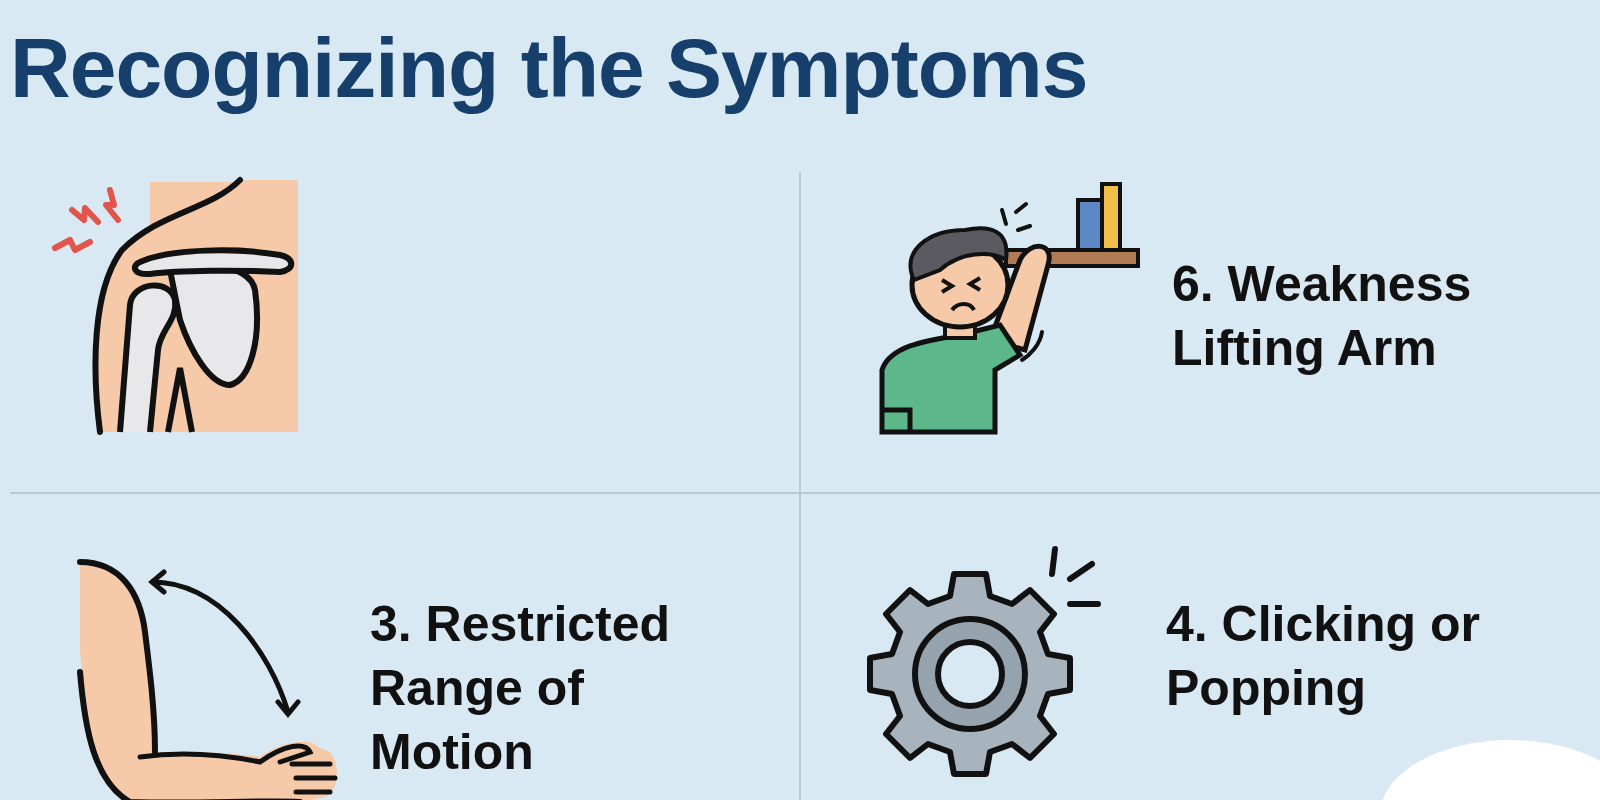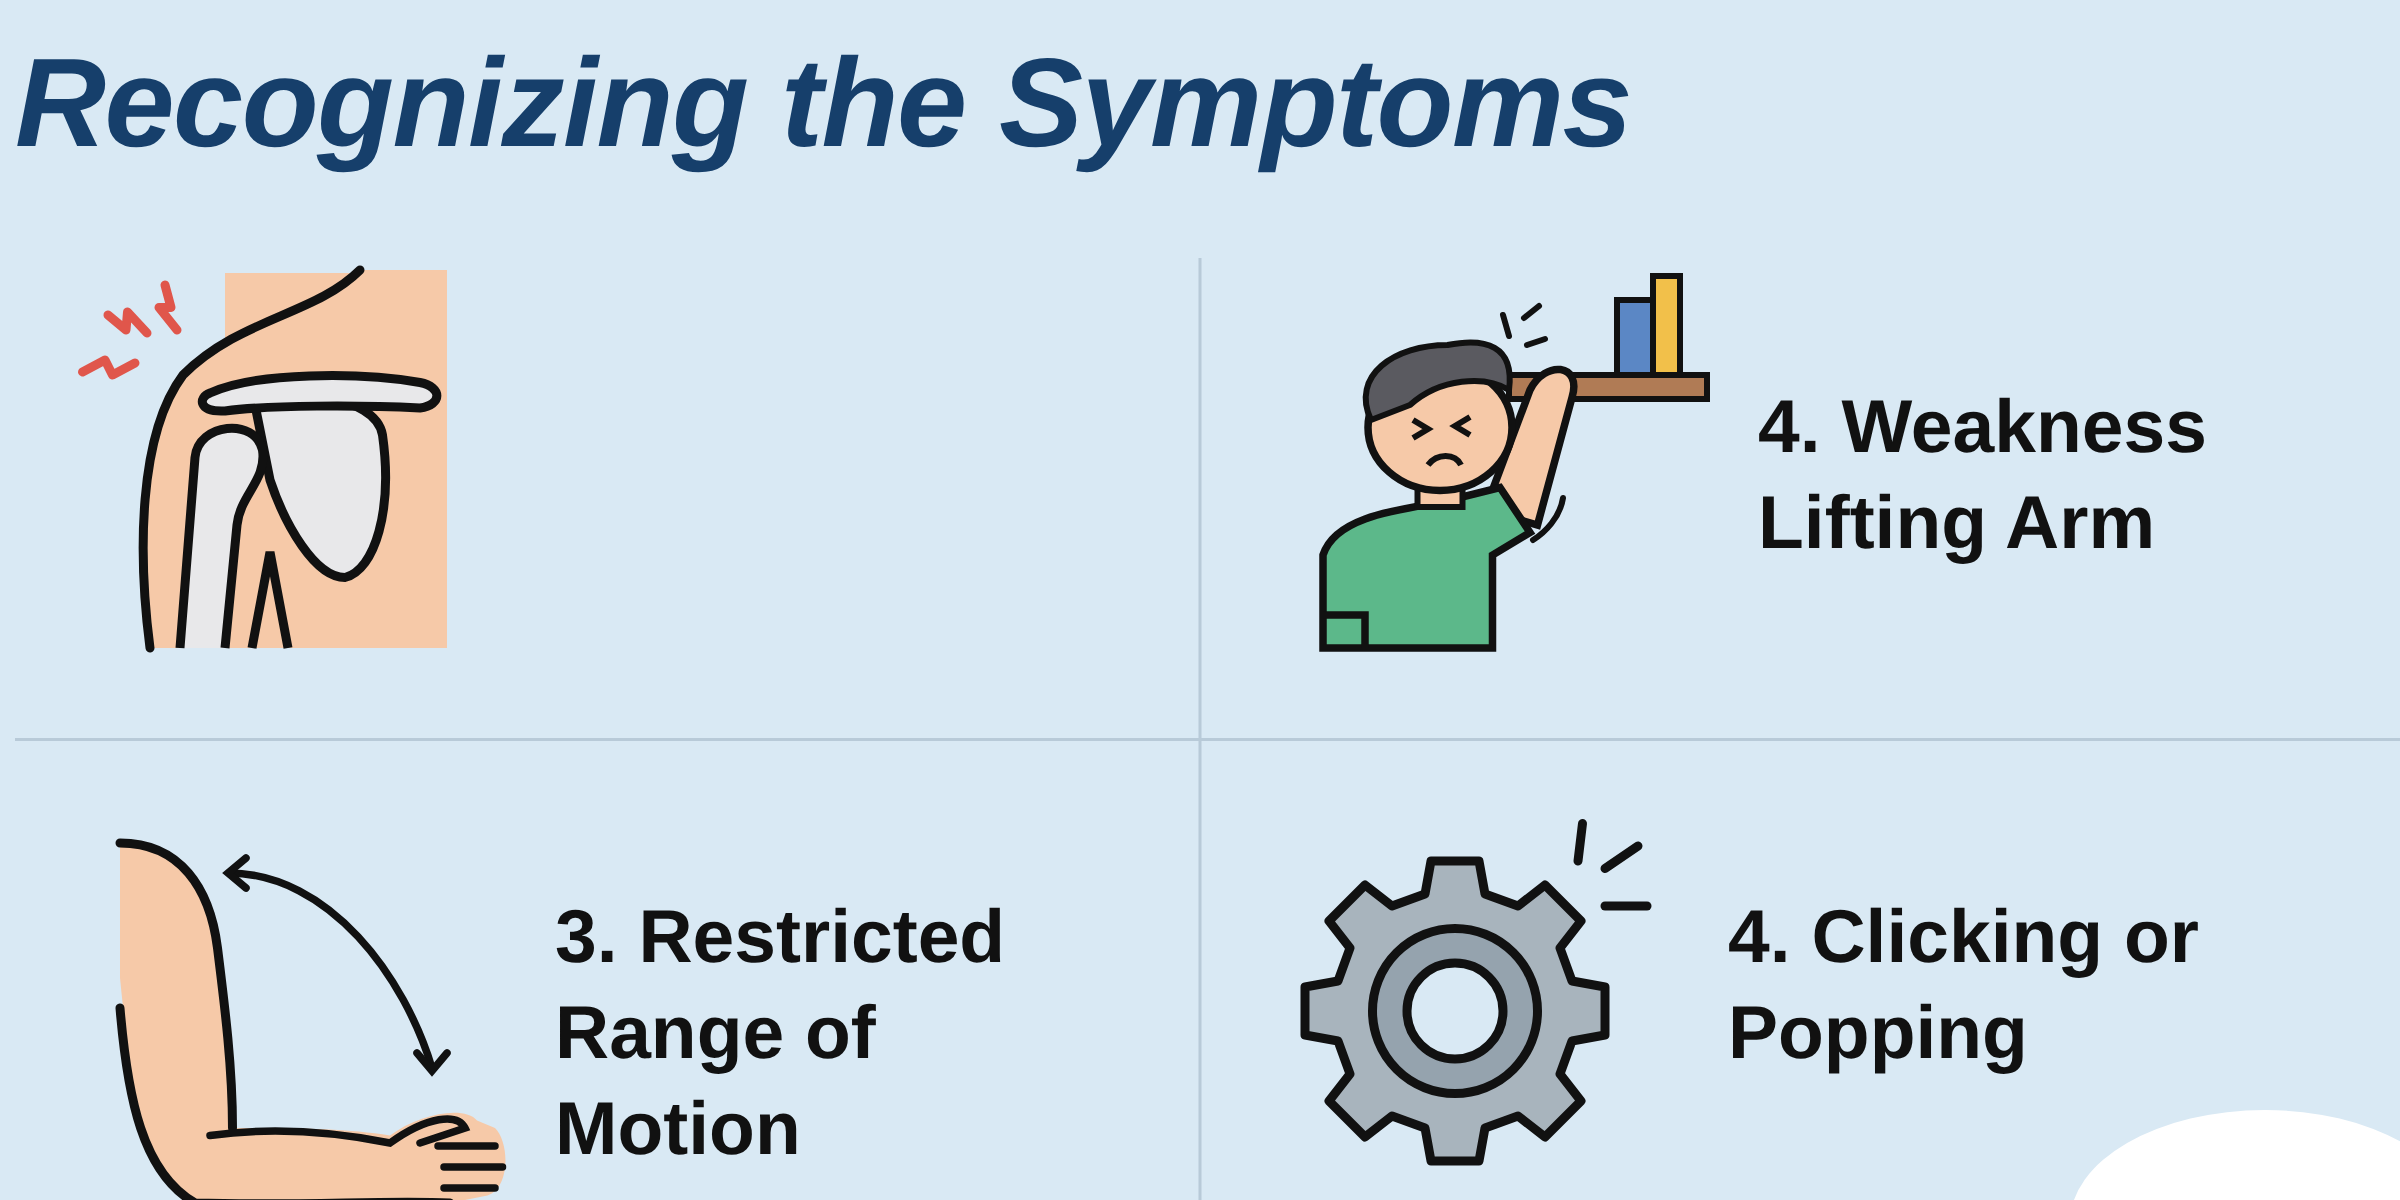--- a/index.html
+++ b/index.html
@@ -4,21 +4,21 @@
 <style>
   html, body { margin:0; padding:0; }
   body {
     width:1600px; height:800px; overflow:hidden; position:relative;
     background:#d9e9f4;
     font-family:"Liberation Sans", "DejaVu Sans", sans-serif;
   }
   .title {
     position:absolute; left:10px; top:18px;
     font-size:84px; font-weight:bold; color:#163f6b;
-    letter-spacing:-1px; margin:0; line-height:1.2;font-style:italic;
+    letter-spacing:-1px; margin:0; line-height:1.2;
   }
   .hdiv { position:absolute; left:10px; right:0; top:492px; height:2px; background:#b8cad8; }
   .vdiv { position:absolute; left:799px; top:172px; bottom:0; width:2px; background:#b8cad8; }
   .cell { position:absolute; }
   .label {
     position:absolute; font-weight:bold; color:#111;
     font-size:50px; line-height:64px; white-space:pre-line;
   }
   svg { position:absolute; overflow:visible; }
   .corner {
@@ -73,21 +73,21 @@
     <path d="M72 110 L82 116 L72 122 M110 108 L100 114 L110 120" fill="none" stroke="#111" stroke-width="4"></path>
     <path d="M82 140 C88 132 100 132 104 140" fill="none" stroke="#111" stroke-width="4"></path>
 
     <g stroke="#111" stroke-width="4" stroke-linecap="round">
       <line x1="132" y1="40" x2="136" y2="54"></line>
       <line x1="146" y1="42" x2="156" y2="34"></line>
       <line x1="148" y1="60" x2="160" y2="56"></line>
       <path d="M172 162 C170 175 160 185 152 190" fill="none"></path>
     </g>
   </svg>
-  <div class="label" style="left:372px;top:82px;">4. Weakness
+  <div class="label" style="left:372px;top:82px;">6. Weakness
 Lifting Arm</div>
 </div>
 
 <div class="cell" style="left:0;top:512px;width:800px;height:354px;">
   <svg style="left:60px;top:40px;" width="300" height="260" viewBox="0 0 300 260">
     <path d="M20 10 C60 10 80 40 85 80 L95 200 C130 200 170 200 200 205 C220 190 250 185 258 195 L270 200 C280 210 280 240 265 245 L240 250 C200 250 170 245 120 250 L70 250 C40 240 30 200 20 100 Z" fill="#f6c9a8"></path>
     <path d="M20 10 C60 10 80 40 85 80 C90 120 95 160 95 200" fill="none" stroke="#111" stroke-width="6" stroke-linecap="round"></path>
     <path d="M20 120 C25 180 35 230 70 250 C140 252 200 248 240 250" fill="none" stroke="#111" stroke-width="6" stroke-linecap="round"></path>
     <path d="M80 205 C130 198 175 205 200 210 C225 192 245 190 250 200 L220 210 M232 212 L270 212 M236 226 L275 226 M236 240 L270 240" fill="none" stroke="#111" stroke-width="5" stroke-linecap="round"></path>
     <path d="M92 30 C160 30 210 100 228 160" fill="none" stroke="#111" stroke-width="5"></path>
@@ -106,17 +106,17 @@
       </g>
       <circle r="55" fill="#95a3ae" stroke="#111" stroke-width="6"></circle>
       <circle r="32" fill="#d9e9f4" stroke="#111" stroke-width="6"></circle>
     </g>
     <g stroke="#111" stroke-width="6" stroke-linecap="round">
       <line x1="195" y1="15" x2="192" y2="40"></line>
       <line x1="210" y1="45" x2="232" y2="30"></line>
       <line x1="210" y1="70" x2="238" y2="70"></line>
     </g>
   </svg>
-  <div class="label" style="left:352px;top:98px;">4. Clicking or
+  <div class="label" style="left:366px;top:98px;">4. Clicking or
 Popping</div>
 </div>
 
 <div class="corner"></div>
 
 </body></html>

